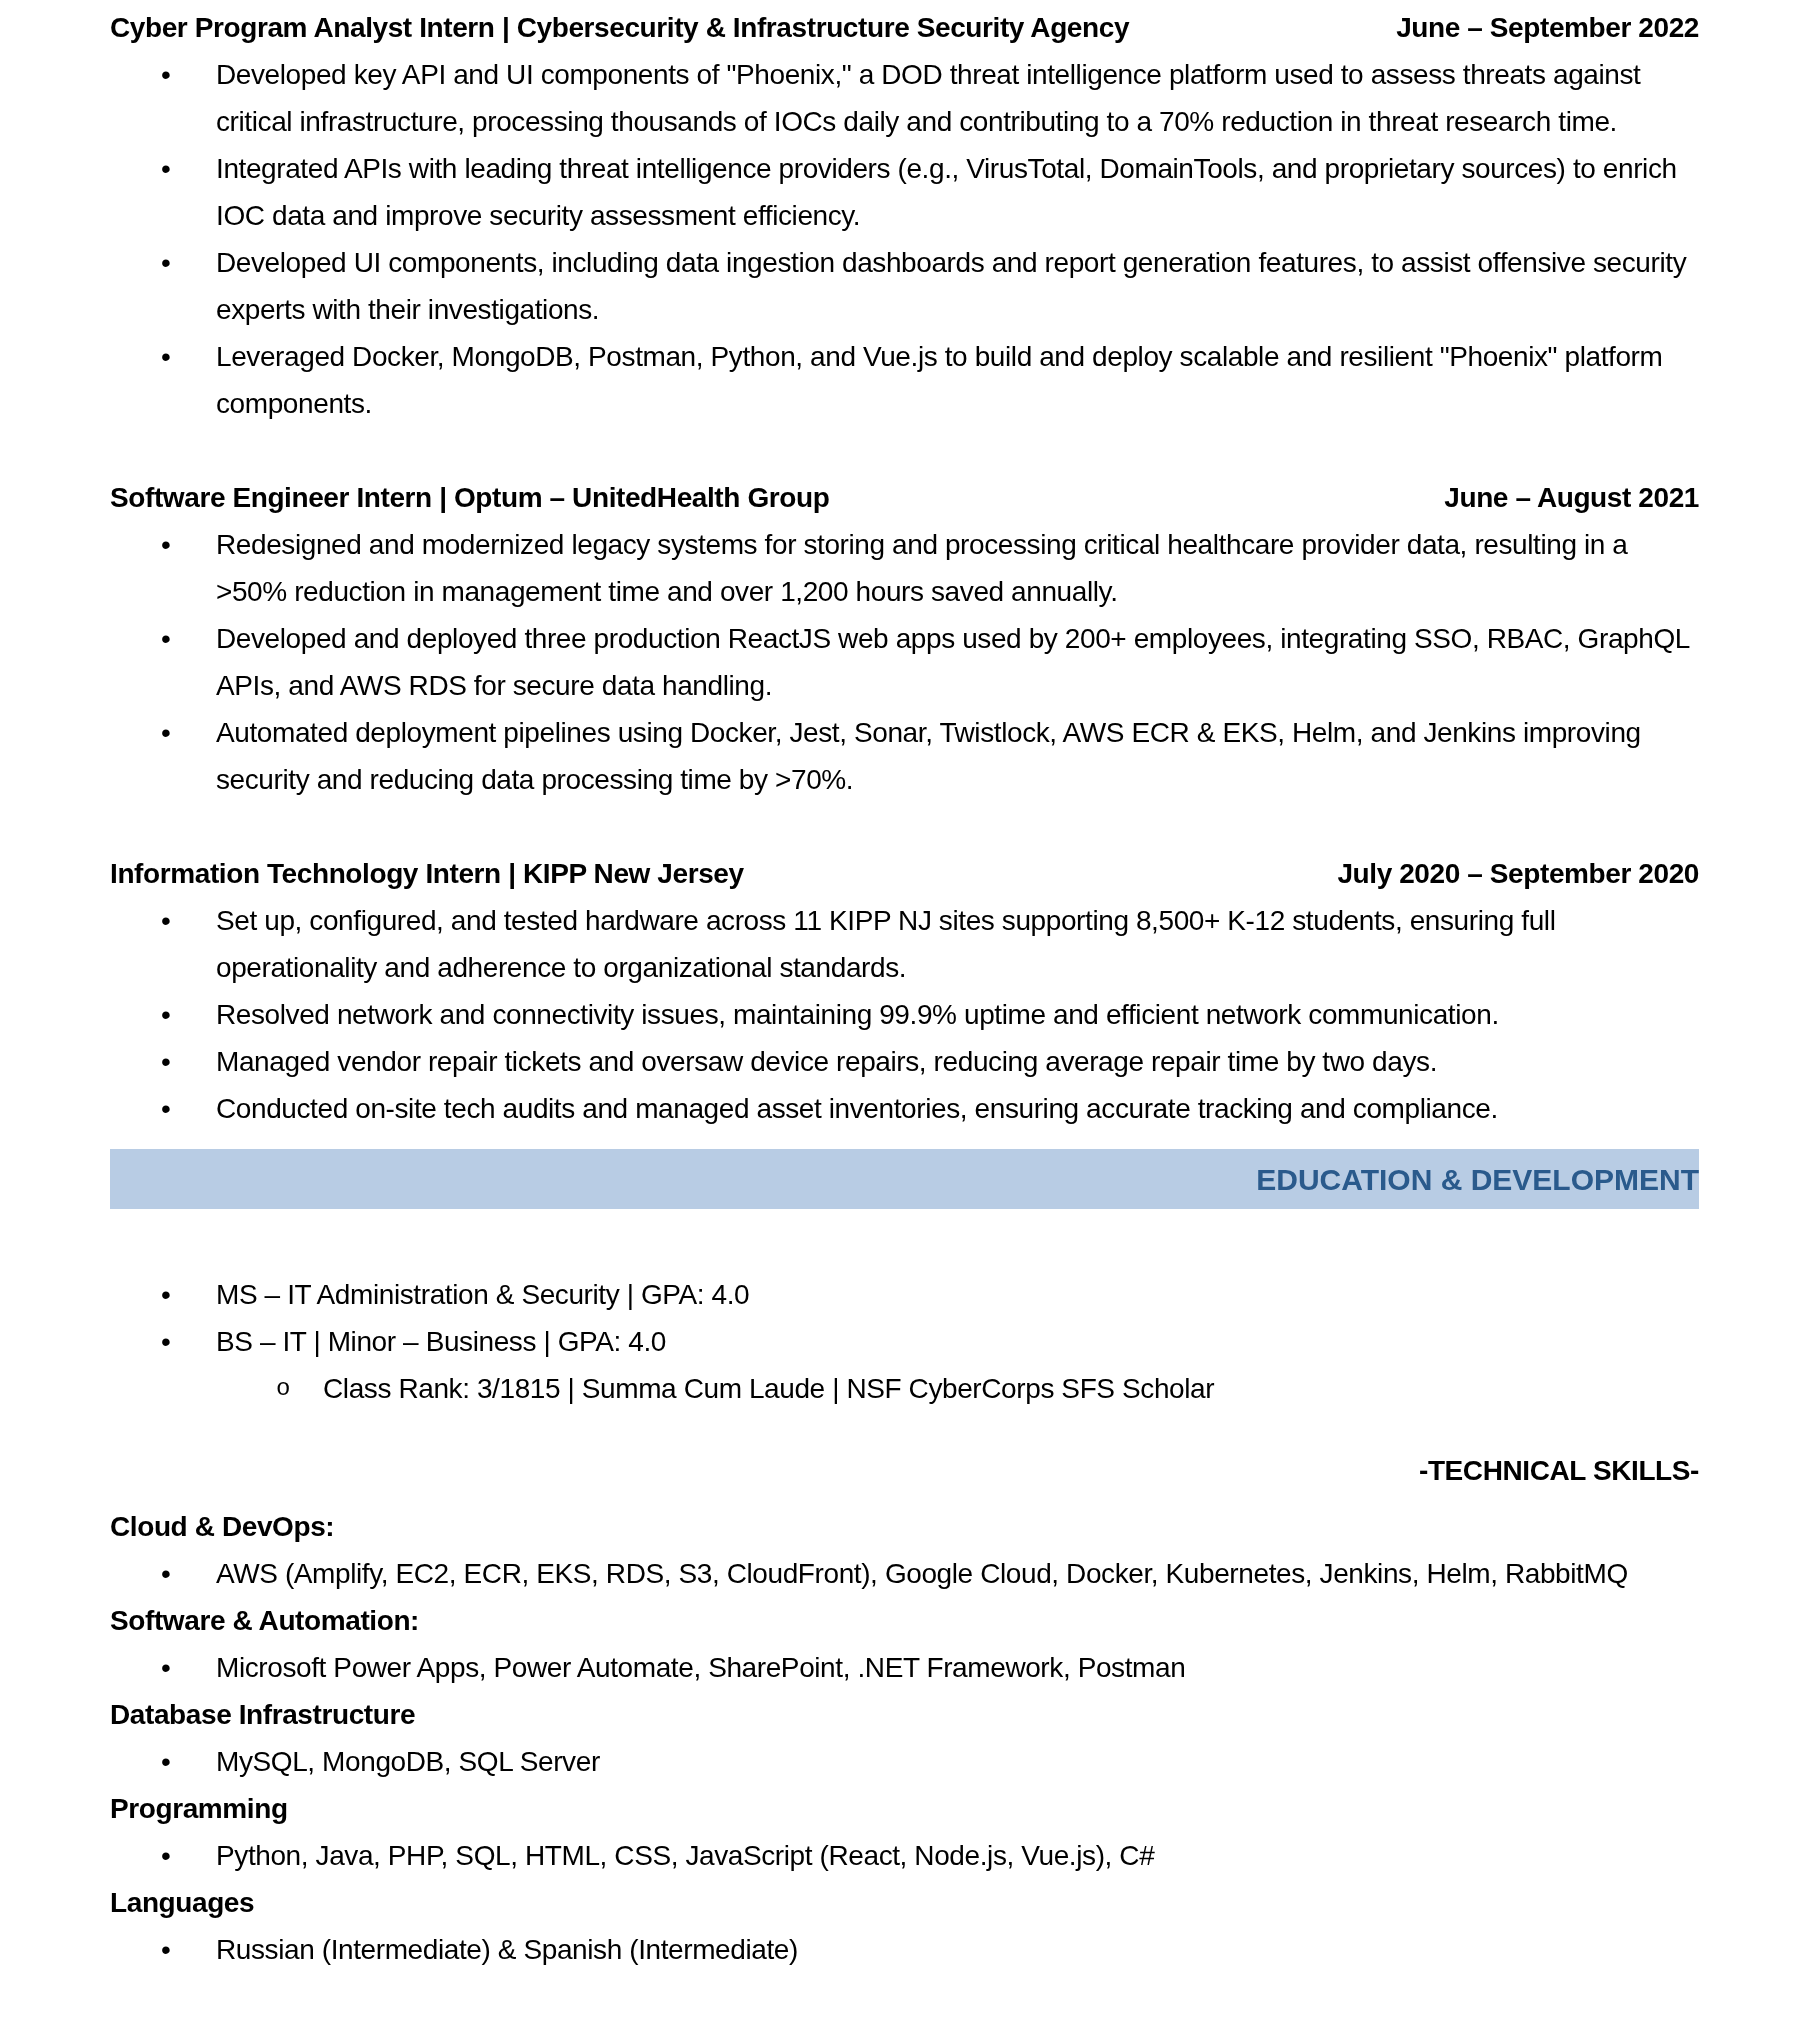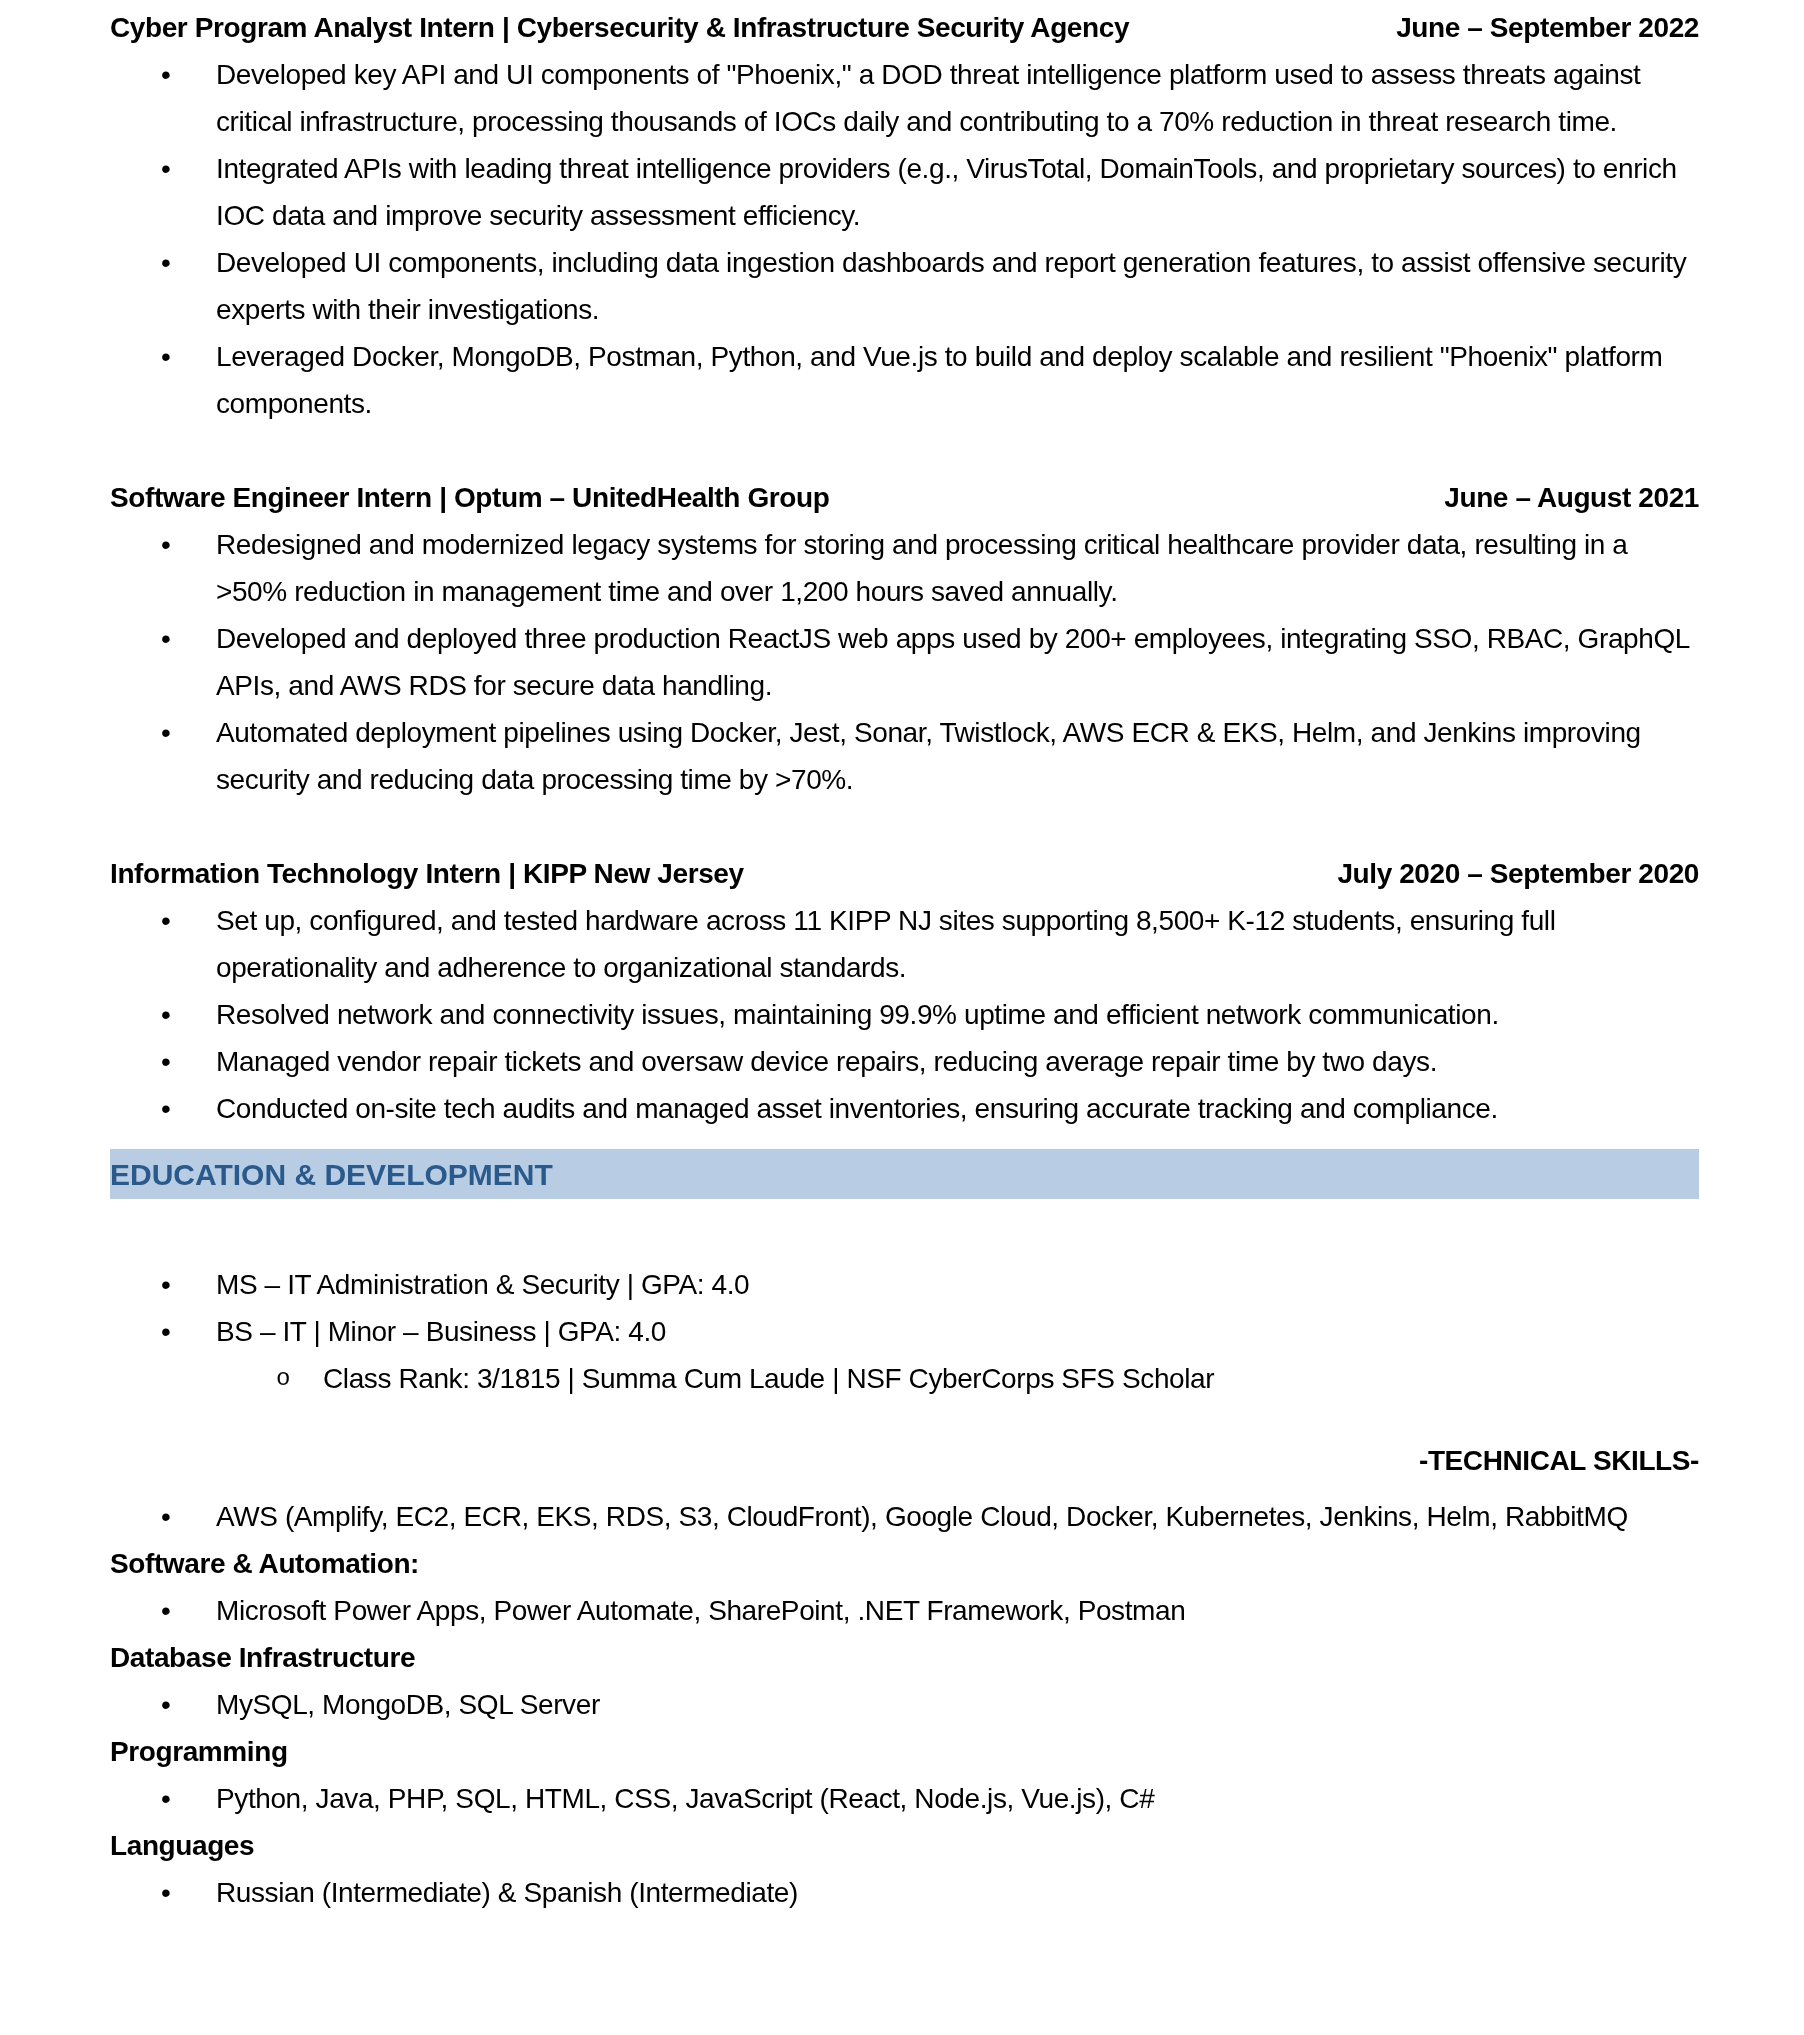--- a/index.html
+++ b/index.html
@@ -33,24 +33,24 @@
   }
   .bullet.lvl2 .m {
     flex: 0 0 47px;
     margin-left: 166px;
     font-family: "Liberation Mono", monospace;
     font-size: 24px;
   }
   .bullet .t { flex: 1 1 auto; }
   .banner {
     margin: 17px 0 62px 0;
-    height: 50px;
+    height: 60px;
     display: flex;
     align-items: center;
-    justify-content: flex-start;
+    justify-content: flex-end;
     font-weight: bold;
     font-size: 30px;
     letter-spacing: 0;
   }
   .center-heading {
     text-align: right;
     font-weight: bold;
     margin: 35px 0 8.5px 0;
   }
   .skill-label { font-weight: bold; }
@@ -143,20 +143,21 @@
           <span class="m">o</span>
           <span class="t">Class Rank: 3/1815 | Summa Cum Laude | NSF CyberCorps SFS Scholar</span>
         </div>
       </div>
   </section>
 
   <div class="center-heading">-TECHNICAL SKILLS-</div>
 
   <section id="skills">
       <div class="skill-group">
+        <div class="skill-label">Cloud &amp; DevOps:</div>
         <div class="bullet">
           <span class="m">•</span>
           <span class="t">AWS (Amplify, EC2, ECR, EKS, RDS, S3, CloudFront), Google Cloud, Docker, Kubernetes, Jenkins, Helm, RabbitMQ</span>
         </div>
       </div>
       <div class="skill-group">
         <div class="skill-label">Software &amp; Automation:</div>
         <div class="bullet">
           <span class="m">•</span>
           <span class="t">Microsoft Power Apps, Power Automate, SharePoint, .NET Framework, Postman</span>

